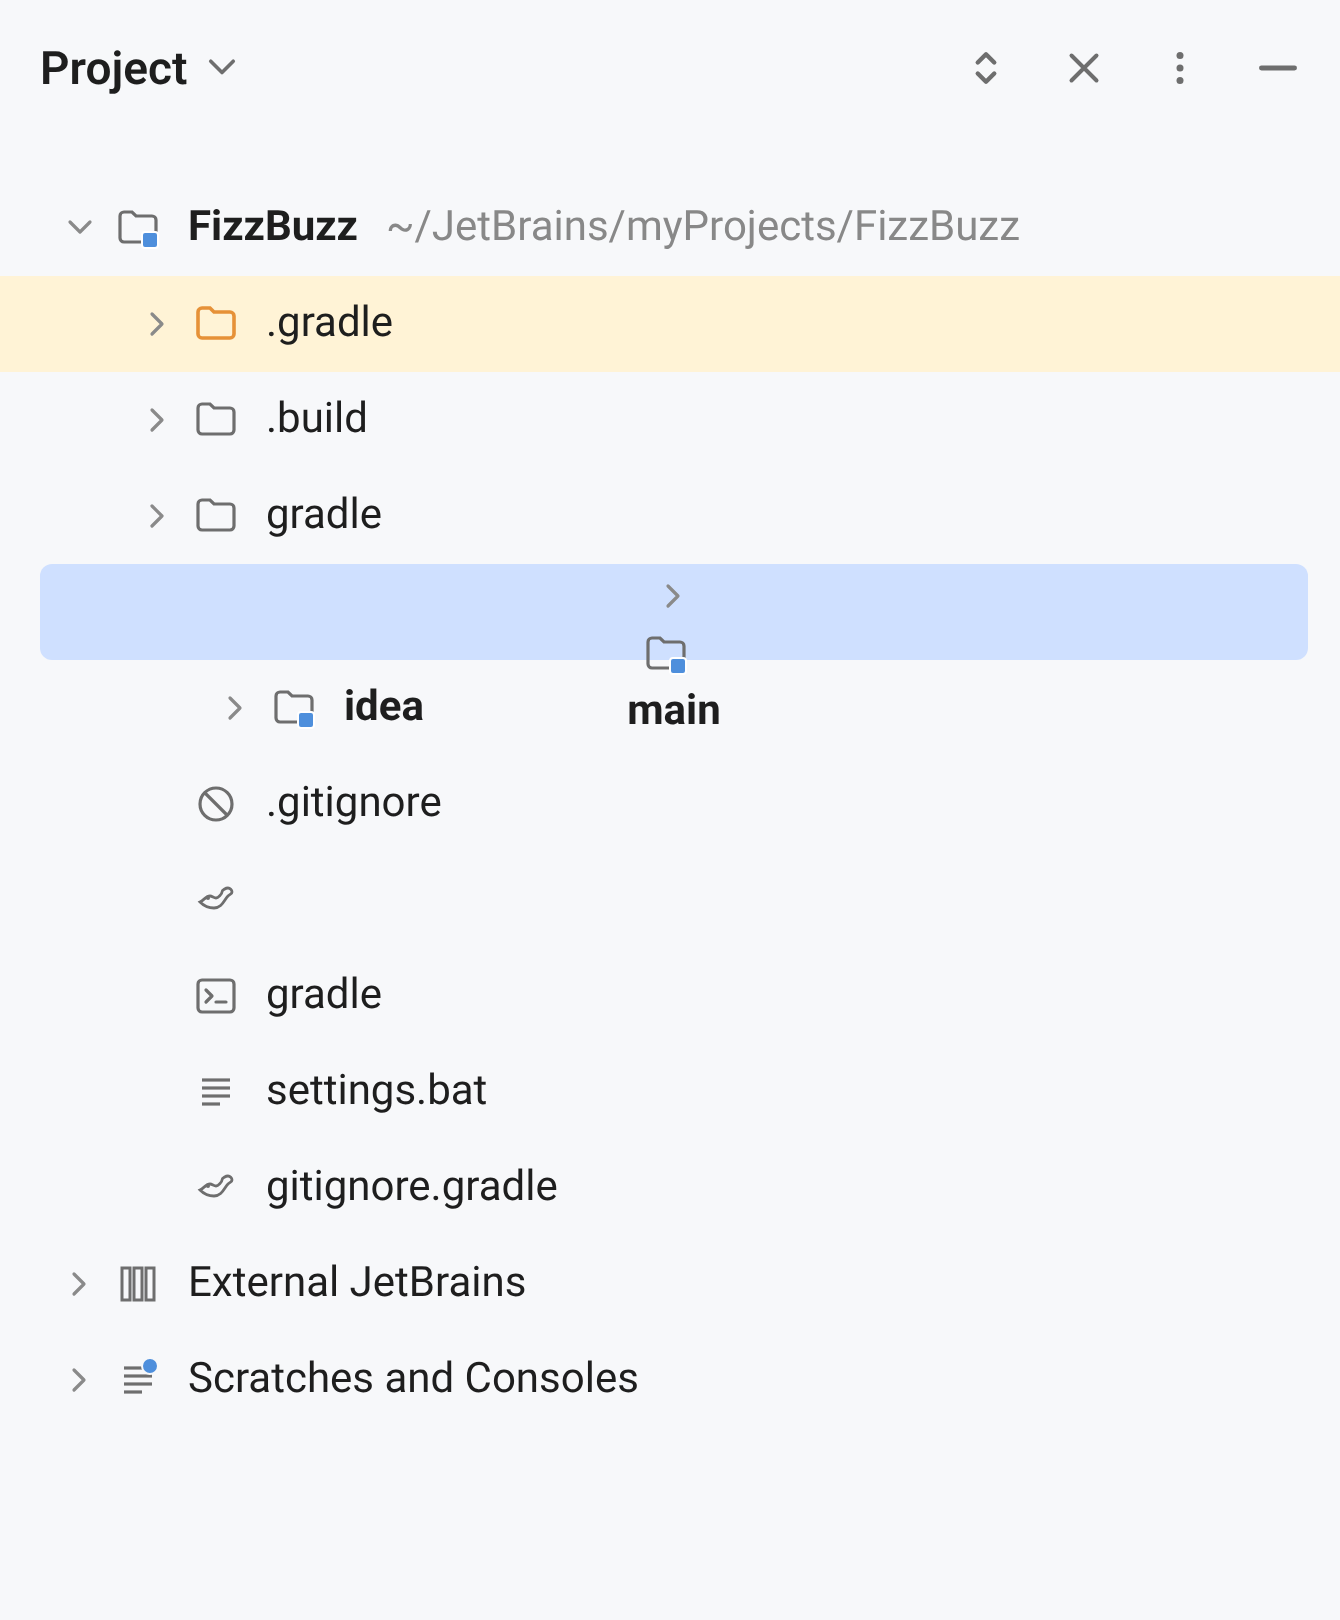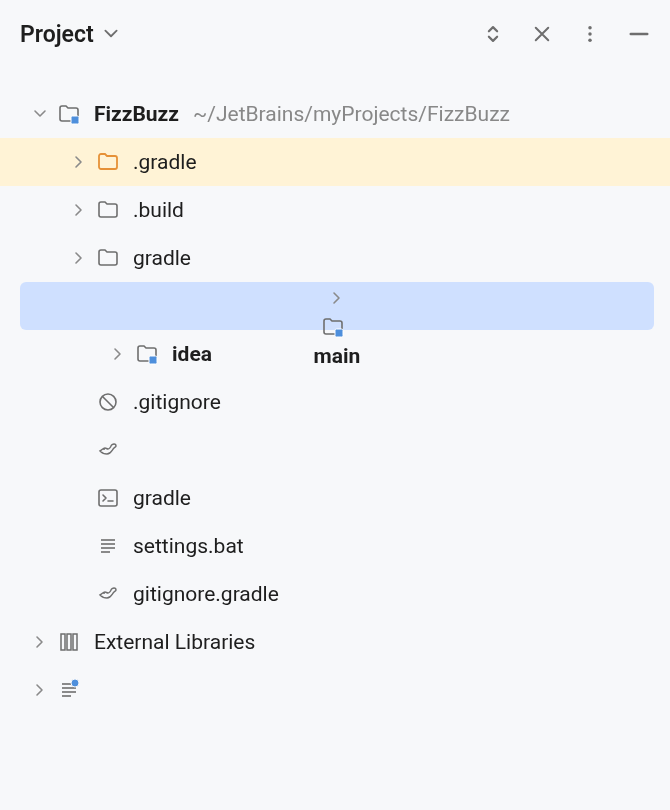--- a/index.html
+++ b/index.html
@@ -295,34 +295,35 @@
           <path d="M5 3l5 5-5 5" fill="none" stroke="#8a8a8a" stroke-width="1.6" stroke-linecap="round" stroke-linejoin="round"></path>
         </svg>
     </span>
     <span class="tree-icon">
       <svg width="24" height="24" viewBox="0 0 24 24">
           <rect x="4" y="4" width="4" height="16" fill="none" stroke="#6e6e6e" stroke-width="1.5"></rect>
           <rect x="10" y="4" width="4" height="16" fill="none" stroke="#6e6e6e" stroke-width="1.5"></rect>
           <rect x="16" y="4" width="4" height="16" fill="none" stroke="#6e6e6e" stroke-width="1.5"></rect>
         </svg>
     </span>
-    <span class="tree-label">External Libraries</span>
+    <span class="tree-label">External JetBrains</span>
   </div>
 
   <div class="tree-row">
     <span class="indent" style="width:4px"></span>
     <span class="arrow">
       <svg width="16" height="16" viewBox="0 0 16 16">
           <path d="M5 3l5 5-5 5" fill="none" stroke="#8a8a8a" stroke-width="1.6" stroke-linecap="round" stroke-linejoin="round"></path>
         </svg>
     </span>
     <span class="tree-icon">
       <svg width="24" height="24" viewBox="0 0 24 24">
           <line x1="5" y1="6" x2="19" y2="6" stroke="#6e6e6e" stroke-width="1.6"></line>
           <line x1="5" y1="10" x2="19" y2="10" stroke="#6e6e6e" stroke-width="1.6"></line>
           <line x1="5" y1="14" x2="19" y2="14" stroke="#6e6e6e" stroke-width="1.6"></line>
           <line x1="5" y1="18" x2="14" y2="18" stroke="#6e6e6e" stroke-width="1.6"></line>
           <circle cx="18" cy="5" r="4" fill="#4e8fdc" stroke="#f7f8fa" stroke-width="1"></circle>
         </svg>
     </span>
+    <span class="tree-label">Scratches and Consoles</span>
   </div>
 
 </div>
 
 </body></html>

